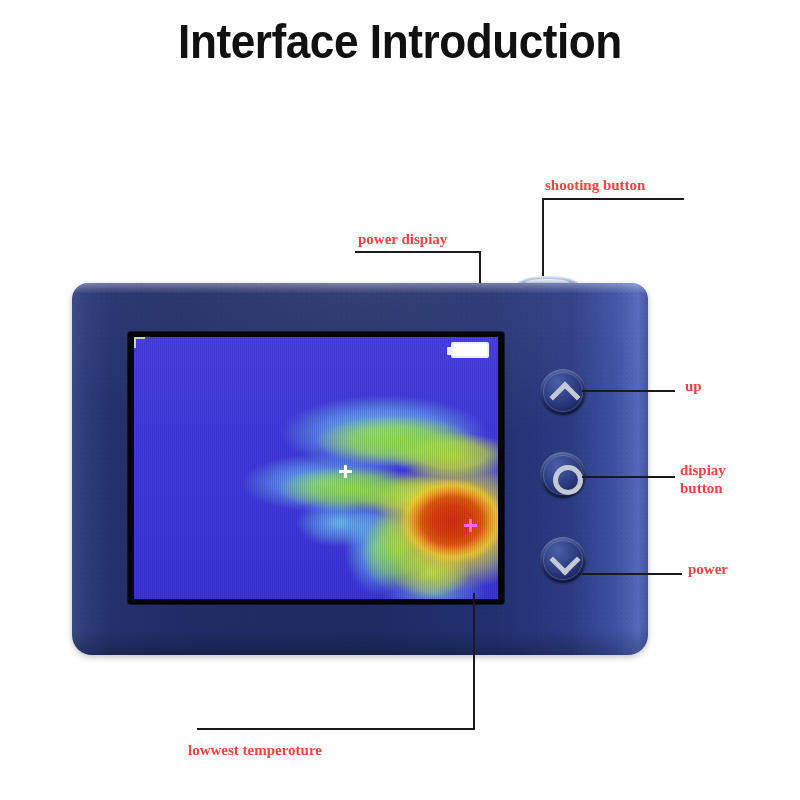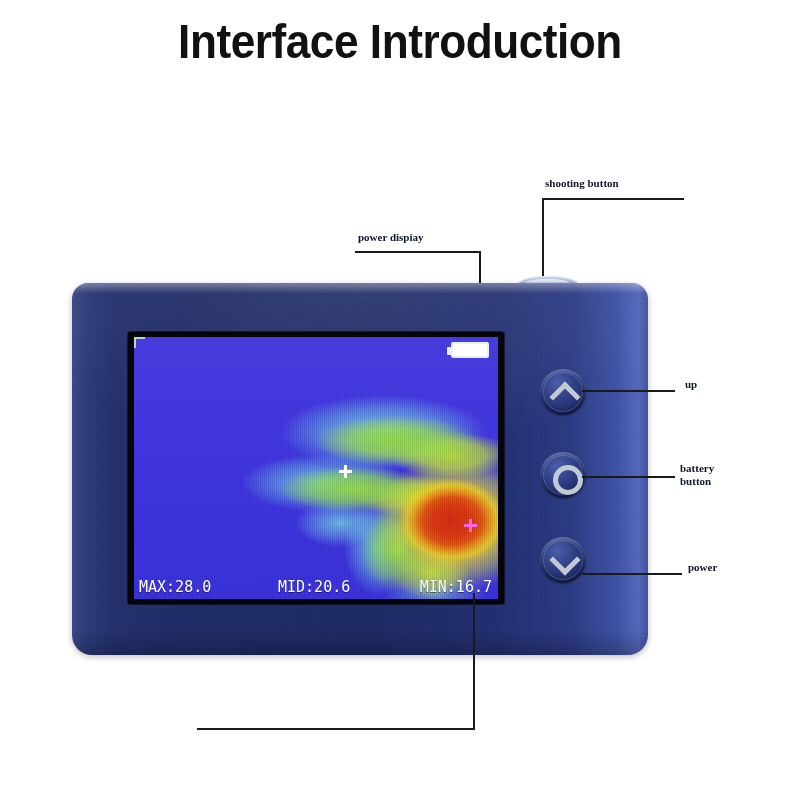--- a/index.html
+++ b/index.html
@@ -215,22 +215,22 @@
   .ring-glyph{
     position:absolute;left:3px;top:3px;width:20px;height:20px;
     border:5px solid #c3c9d4;border-radius:50%;
   }
 
   
   .lbl{
     position:absolute;
     font-family:"Liberation Serif", serif;
     font-weight:bold;
-    font-size:11px;
-    color:#0f172a;
+    font-size:15px;
+    color:#ef4444;
     white-space:nowrap;
     line-height:1.18;
   }
   .line{position:absolute;background:#1a1a1a;}
   .line-h{height:1.6px;}
   .line-v{width:1.6px;}
 
   
   .lbl-power{left:358px;top:231px;font-family:Liberation Serif, serif;}
   .ln-power-h{left:355px;top:251px;width:126px;}
@@ -294,25 +294,20 @@
 
       <div class="cross cross-cold">
         <span class="h"></span>
         <span class="v"></span>
       </div>
       <div class="cross cross-hot">
         <span class="h"></span>
         <span class="v"></span>
       </div>
 
-      <div class="statusbar">
-        <span class="st st-max">MAX:28.0</span>
-        <span class="st st-mid">MID:20.6</span>
-        <span class="st st-min">MIN:16.7</span>
-      </div>
     </div>
   </div>
 
   <div class="btn btn-up">
     <div class="btn-ring"></div>
     <div class="glyph">
       <div class="chev chev-up"></div>
     </div>
   </div>
 
@@ -328,23 +323,24 @@
     <div class="glyph">
       <div class="chev chev-down"></div>
     </div>
   </div>
 
   <div class="line line-h ln-up"></div>
   <div class="lbl lbl-up">up</div>
 
   <div class="line line-h ln-batt"></div>
   <div class="lbl lbl-batt">
-    <div>battery</div>
+    <div>dispiay</div>
     <div>button</div>
   </div>
 
   <div class="line line-h ln-down"></div>
   <div class="lbl lbl-down">power</div>
 
   <div class="line line-v ln-low-v"></div>
   <div class="line line-h ln-low-h"></div>
+  <div class="lbl lbl-low">lowwest temperoture</div>
 
 </div>
 
 </body></html>

